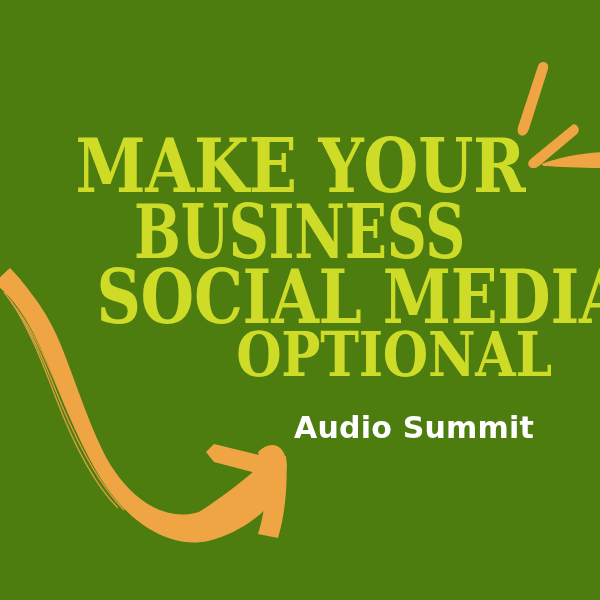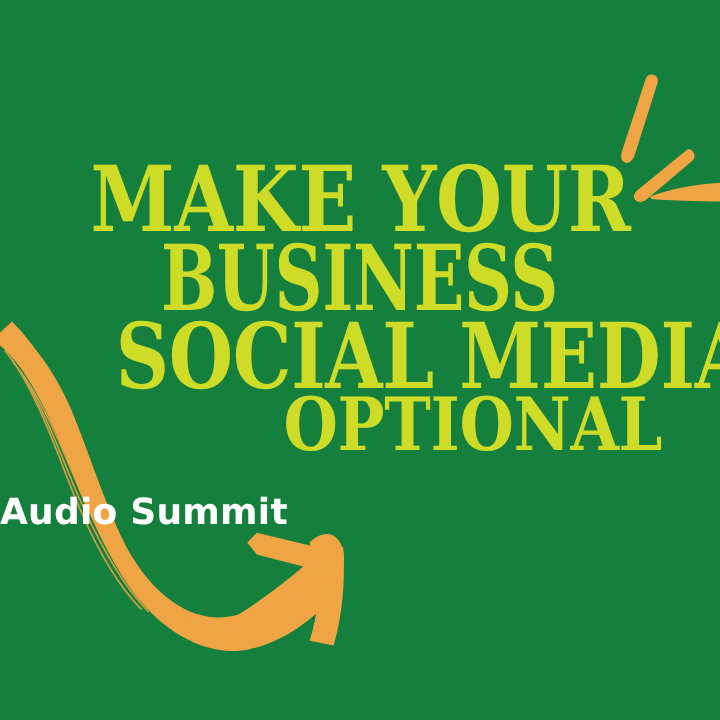--- a/index.html
+++ b/index.html
@@ -6,21 +6,21 @@
   html, body {
     margin: 0;
     padding: 0;
     background: #2b2b2b;
   }
   #poster {
     position: relative;
     width: 600px;
     height: 600px;
     overflow: hidden;
-    background: #15803d;
+    background: #4d7c0f;
     font-family: "Liberation Sans", sans-serif;
     -webkit-font-smoothing: antialiased;
   }
 
   
   .deco-layer {
     position: absolute;
     left: 0;
     top: 0;
     width: 600px;
@@ -72,20 +72,21 @@
   #line-4 .hl-inner { transform: scaleX(0.605) scaleY(0.88); }
 
   
   #subtitle {
     position: absolute;
     left: 0;
     top: 411px;
     width: 600px;
     padding-right: 66px;
     box-sizing: border-box;
+    text-align: right;
     z-index: 4;
     color: #FFFFFF;
     font-family: "DejaVu Sans", "Liberation Sans", sans-serif;
     font-weight: 700;
     font-size: 30px;
     line-height: 34px;
     letter-spacing: 0.2px;
     white-space: nowrap;
   }
 </style>

